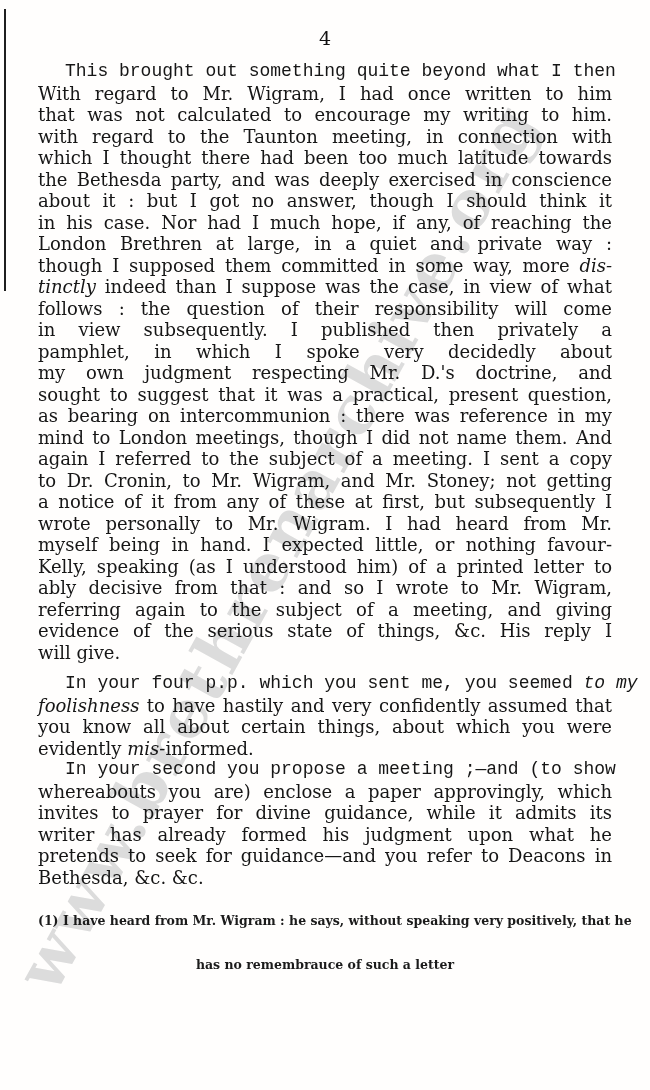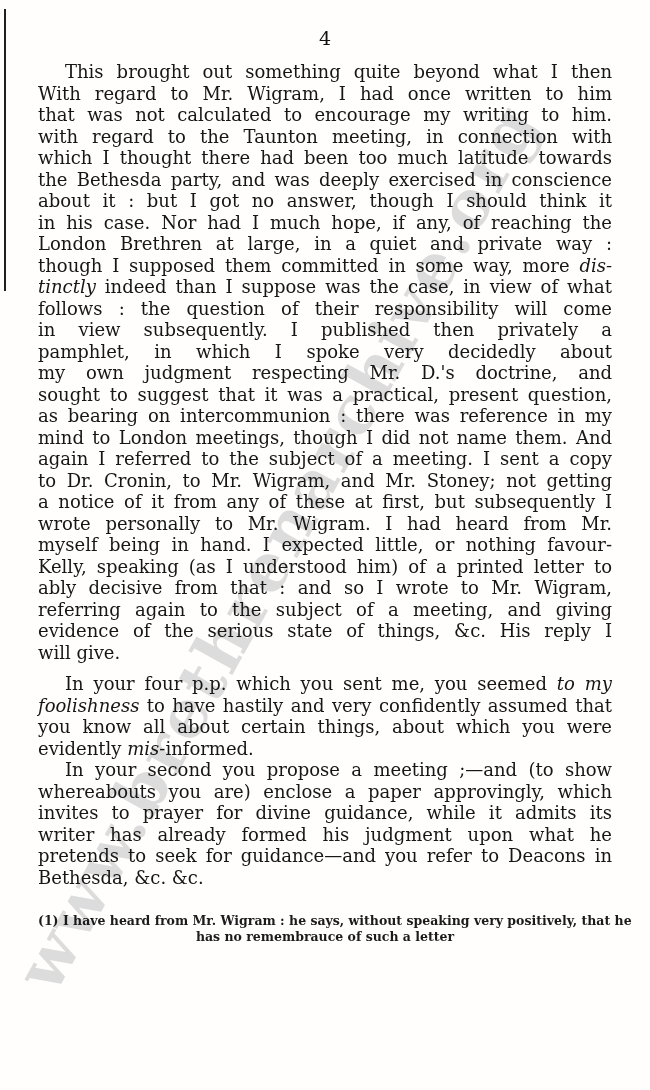--- a/index.html
+++ b/index.html
@@ -60,33 +60,33 @@
   .para.gap { margin-top: 10px; }
 
   .line {
     font-size: 18px;
     line-height: 21.5px;
     white-space: nowrap;
     text-align: justify;
     text-align-last: justify;
   }
   .line.last { text-align-last: left; }
-  .line.first { text-indent: 27px; }
+  .line.first { text-indent: 27px; font-family: Liberation Mono, monospace; }
   .line i { font-style: italic; }
   .line sup { font-size: 11px; vertical-align: 6px; line-height: 0; }
 
   .footnote {
     margin-top: 9px;
     font-size: 12.5px;
     font-weight: bold;
     line-height: 16px;
     color: #1b1b1b;
   }
   .fn-line.fn-justify { white-space: nowrap; text-align: justify; text-align-last: justify; margin-top: 25px; }
-  .fn-line.fn-center { text-align: center; }
+  .fn-line.fn-center { text-align: center; margin-top: 28px; }
 </style>
 </head>
 <body>
 
 <div class="page">
 
   <div class="watermark" style="color: rgb(220, 220, 220);">www.brethrenarchive.org</div>
 
   <div class="edge-line"></div>
 

